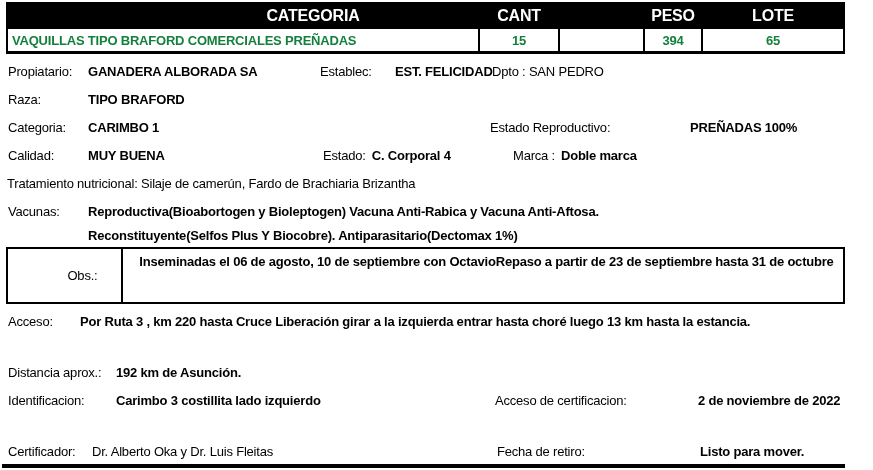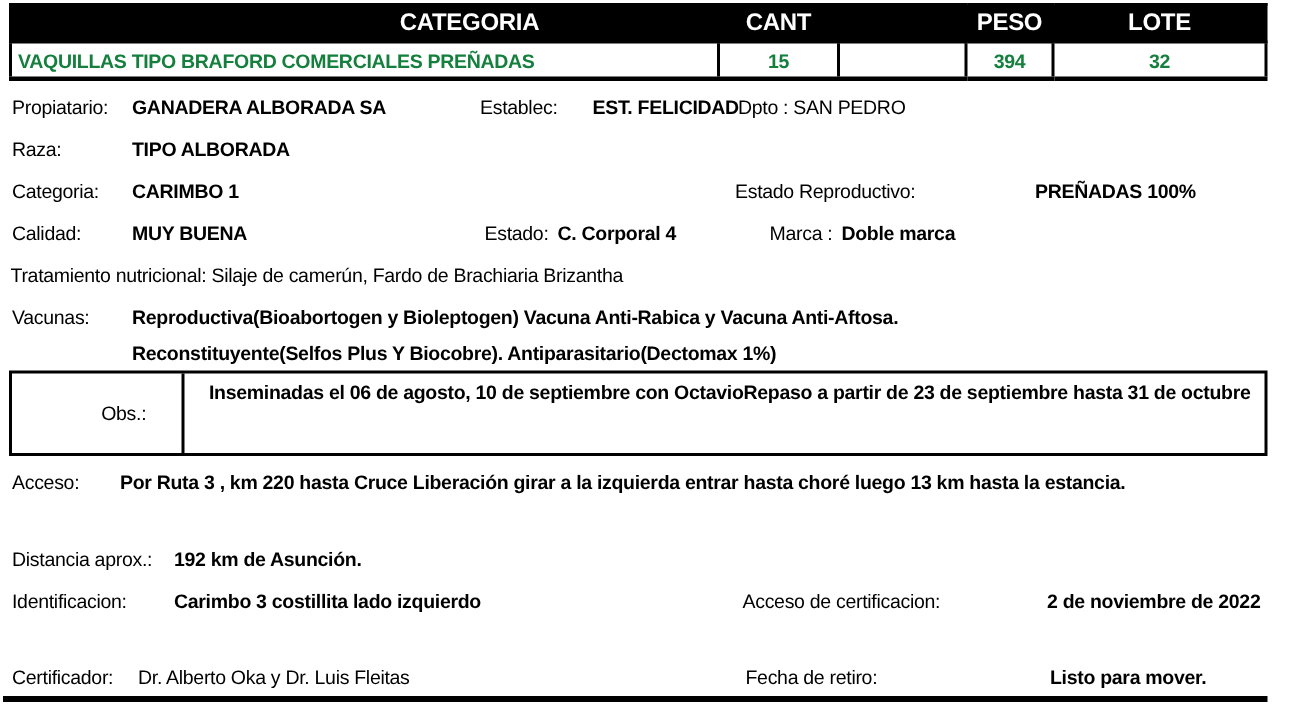--- a/index.html
+++ b/index.html
@@ -62,33 +62,33 @@
       <th>CANT</th>
       <th></th>
       <th>PESO</th>
       <th>LOTE</th>
     </tr>
     <tr>
       <td class="cat-c">VAQUILLAS TIPO BRAFORD COMERCIALES PREÑADAS</td>
       <td>15</td>
       <td></td>
       <td>394</td>
-      <td>32</td>
+      <td>65</td>
     </tr>
   </tbody>
     </table>
 
   <span class="abs" style="left:8px;top:63px">Propiatario:</span>
   <span class="abs b" style="left:88px;top:63px">GANADERA ALBORADA SA</span>
   <span class="abs" style="left:320px;top:63px">Establec:</span>
   <span class="abs b" style="left:395px;top:63px">EST. FELICIDAD</span>
   <span class="abs" style="left:492px;top:63px">Dpto : SAN PEDRO</span>
 
   <span class="abs" style="left:8px;top:91px">Raza:</span>
-  <span class="abs b" style="left:88px;top:91px">TIPO ALBORADA</span>
+  <span class="abs b" style="left:88px;top:91px">TIPO BRAFORD</span>
 
   <span class="abs" style="left:8px;top:119px">Categoria:</span>
   <span class="abs b" style="left:88px;top:119px">CARIMBO 1</span>
   <span class="abs" style="left:490px;top:119px">Estado Reproductivo:</span>
   <span class="abs b" style="left:690px;top:119px">PREÑADAS 100%</span>
 
   <span class="abs" style="left:8px;top:147px">Calidad:</span>
   <span class="abs b" style="left:88px;top:147px">MUY BUENA</span>
   <span class="abs" style="left:323px;top:147px"><span>Estado:</span><span class="b gap6">C. Corporal 4</span></span>
   <span class="abs" style="left:513px;top:147px"><span>Marca :</span><span class="b gap6">Doble marca</span></span>

